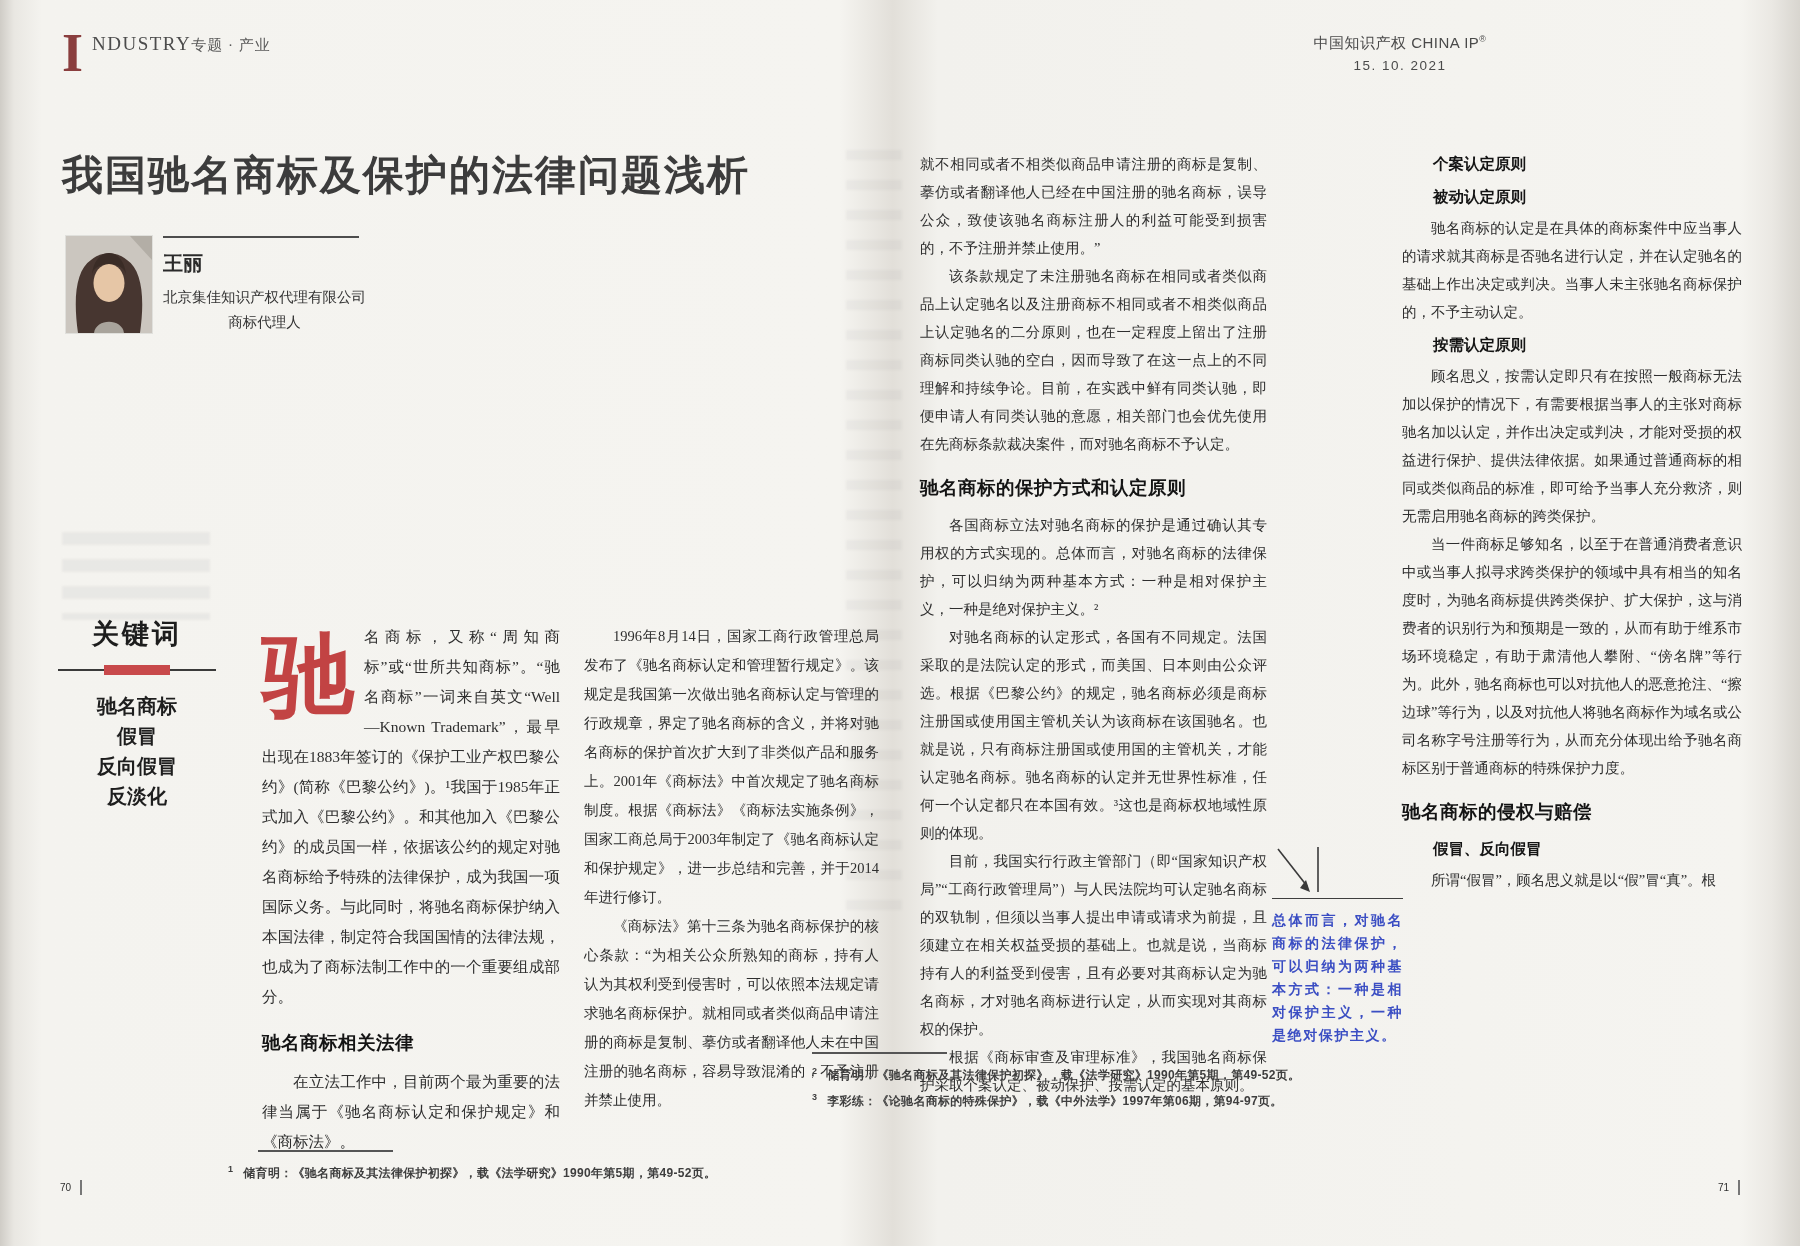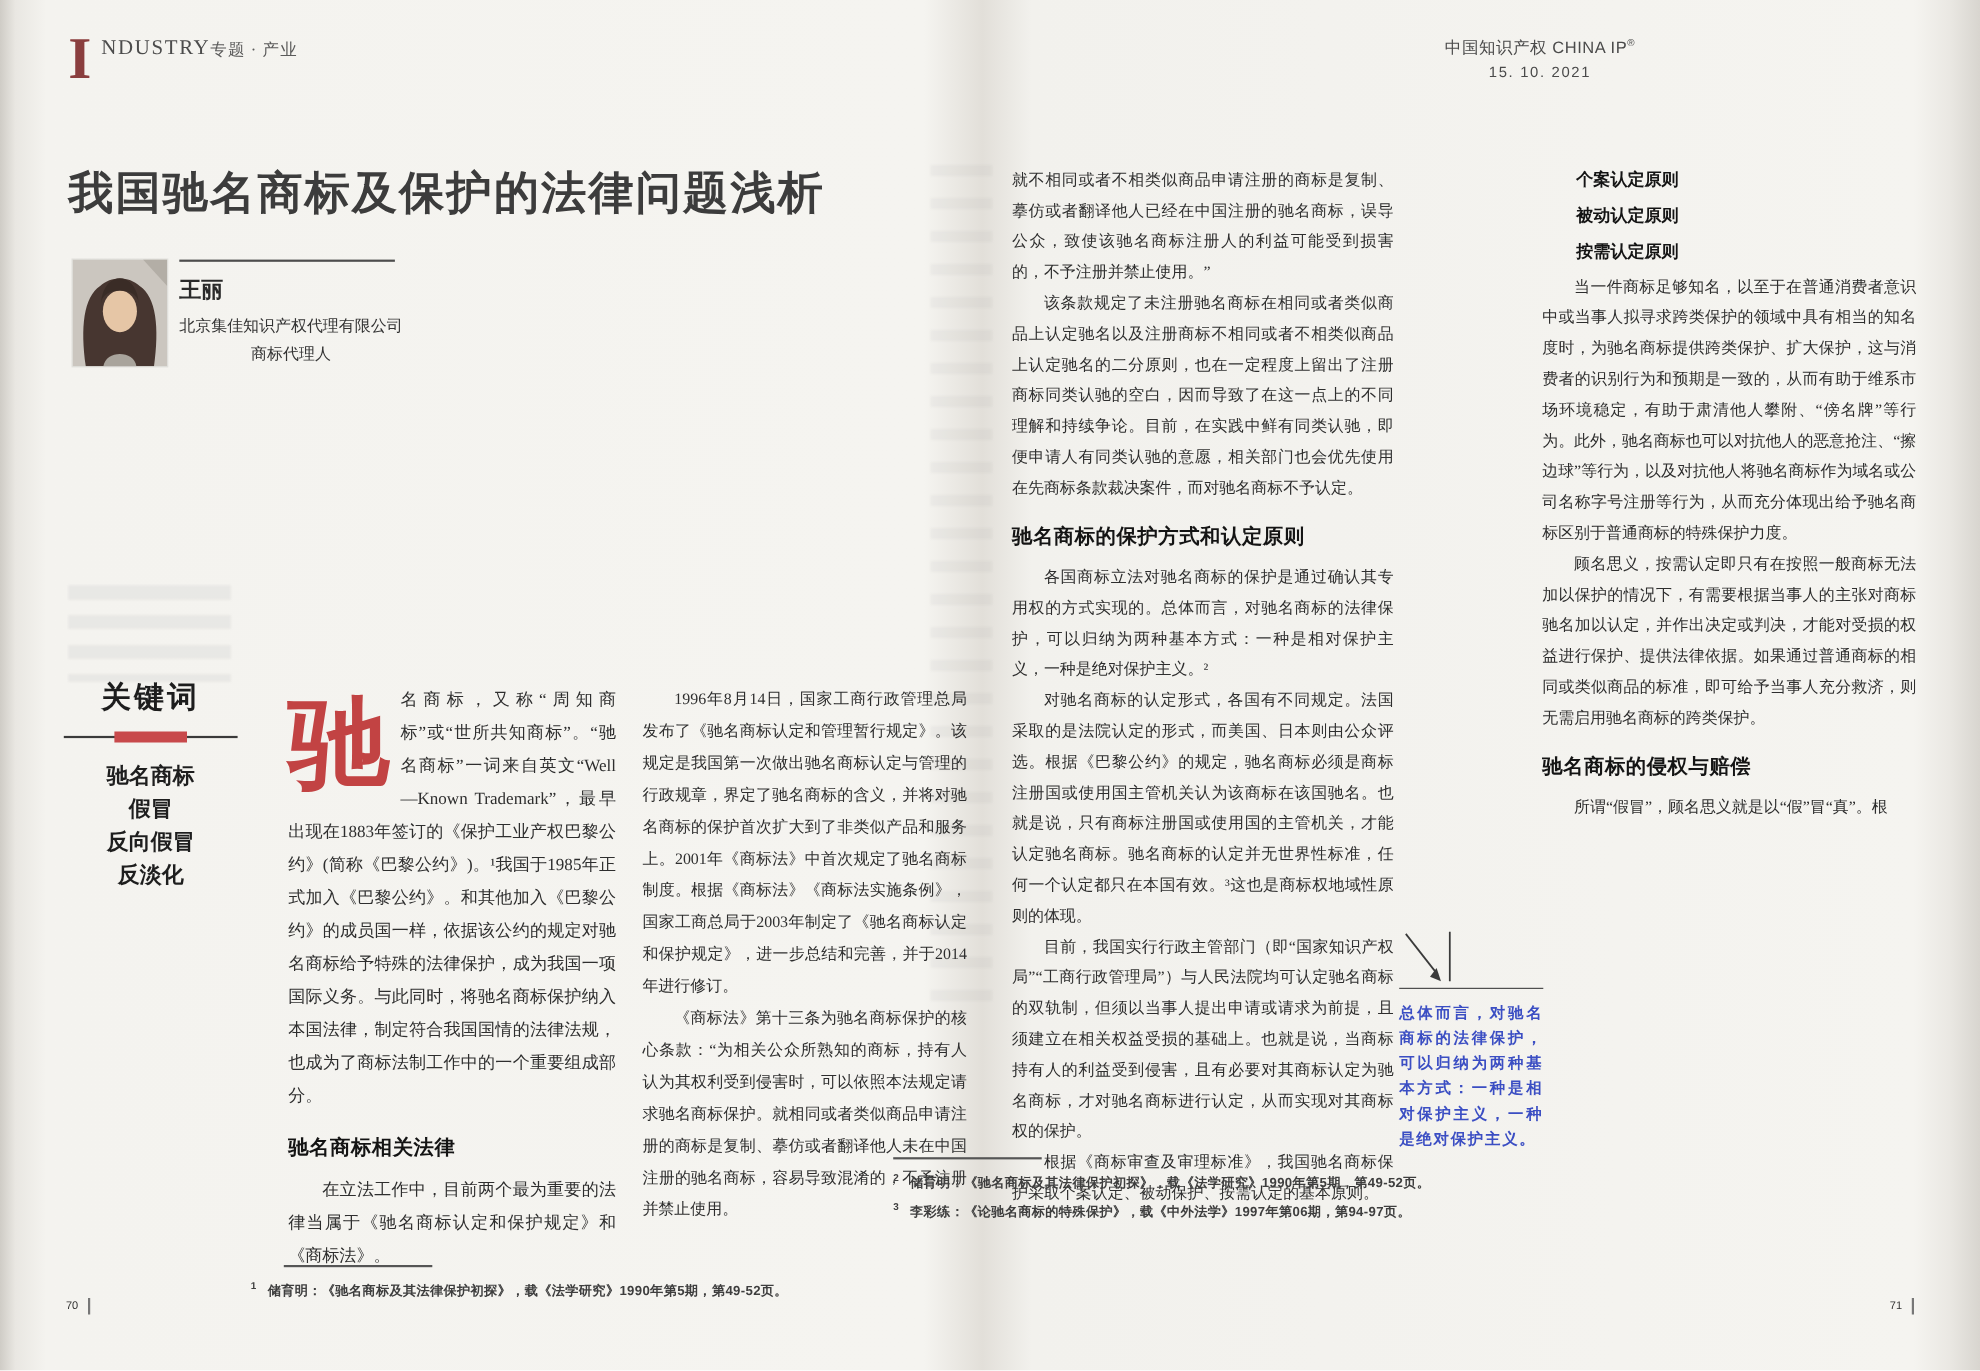--- a/index.html
+++ b/index.html
@@ -188,24 +188,26 @@
       <polygon points="38,46 28,42 34,34" fill="#3a3a3a"></polygon>
       <line x1="46" y1="1" x2="46" y2="46" stroke="#3a3a3a" stroke-width="1.6"></line>
     </svg>
     <div class="callout-rule"></div>
     <p class="callout-text">总体而言，对驰名商标的法律保护，可以归纳为两种基本方式：一种是相对保护主义，一种是绝对保护主义。</p>
   </aside>
 
   <section class="col col-r2">
     <h3 class="h-sub" style="margin-top:0">个案认定原则</h3>
     <h3 class="h-sub">被动认定原则</h3>
+    <p class="indent">驰名商标的认定是在具体的商标案件中应当事人的请求就其商标是否驰名进行认定，并在认定驰名的基础上作出决定或判决。当事人未主张驰名商标保护的，不予主动认定。</p>
     <h3 class="h-sub">按需认定原则</h3>
+    <p class="indent">顾名思义，按需认定即只有在按照一般商标无法加以保护的情况下，有需要根据当事人的主张对商标驰名加以认定，并作出决定或判决，才能对受损的权益进行保护、提供法律依据。如果通过普通商标的相同或类似商品的标准，即可给予当事人充分救济，则无需启用驰名商标的跨类保护。</p>
     <p class="indent">当一件商标足够知名，以至于在普通消费者意识中或当事人拟寻求跨类保护的领域中具有相当的知名度时，为驰名商标提供跨类保护、扩大保护，这与消费者的识别行为和预期是一致的，从而有助于维系市场环境稳定，有助于肃清他人攀附、“傍名牌”等行为。此外，驰名商标也可以对抗他人的恶意抢注、“擦边球”等行为，以及对抗他人将驰名商标作为域名或公司名称字号注册等行为，从而充分体现出给予驰名商标区别于普通商标的特殊保护力度。</p>
-    <p class="indent">顾名思义，按需认定即只有在按照一般商标无法加以保护的情况下，有需要根据当事人的主张对商标驰名加以认定，并作出决定或判决，才能对受损的权益进行保护、提供法律依据。如果通过普通商标的相同或类似商品的标准，即可给予当事人充分救济，则无需启用驰名商标的跨类保护。</p>
     <h2 class="h-section">驰名商标的侵权与赔偿</h2>
+    <h3 class="h-sub">假冒、反向假冒</h3>
     <p class="indent">所谓“假冒”，顾名思义就是以“假”冒“真”。根</p>
   </section>
 
   <div class="fn-rule fn-rule-right"></div>
   <div class="footnote fn-right-1">
     <sup>2</sup><span>储育明：《驰名商标及其法律保护初探》，载《法学研究》1990年第5期，第49-52页。</span>
   </div>
   <div class="footnote fn-right-2">
     <sup>3</sup><span>李彩练：《论驰名商标的特殊保护》，载《中外法学》1997年第06期，第94-97页。</span>
   </div>

